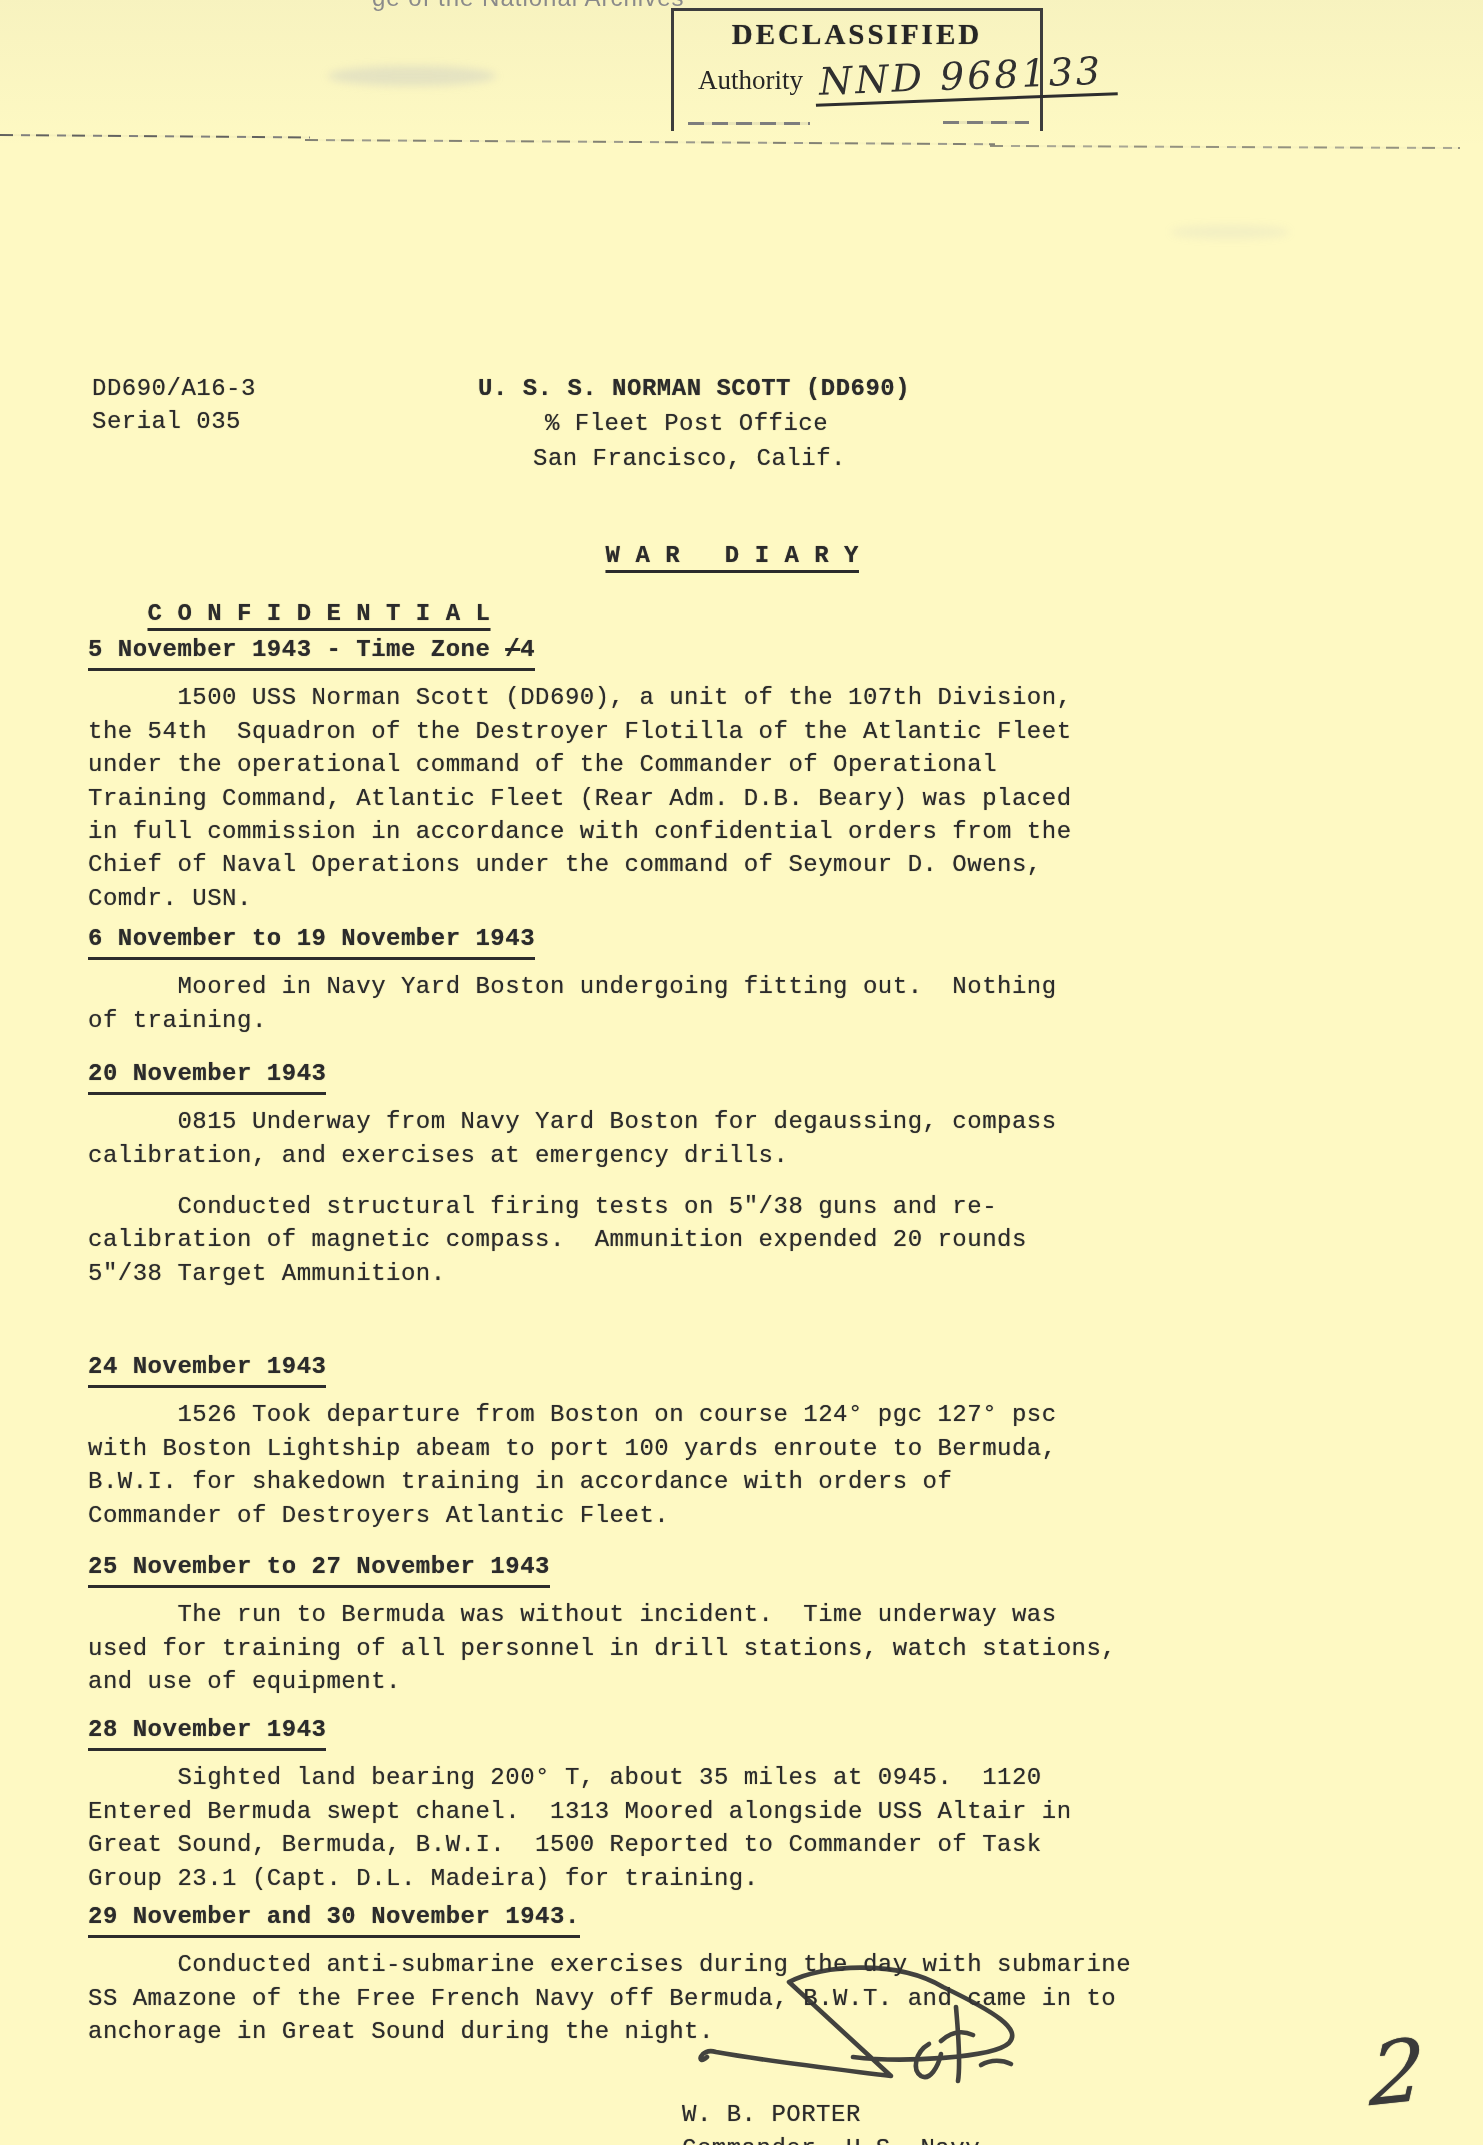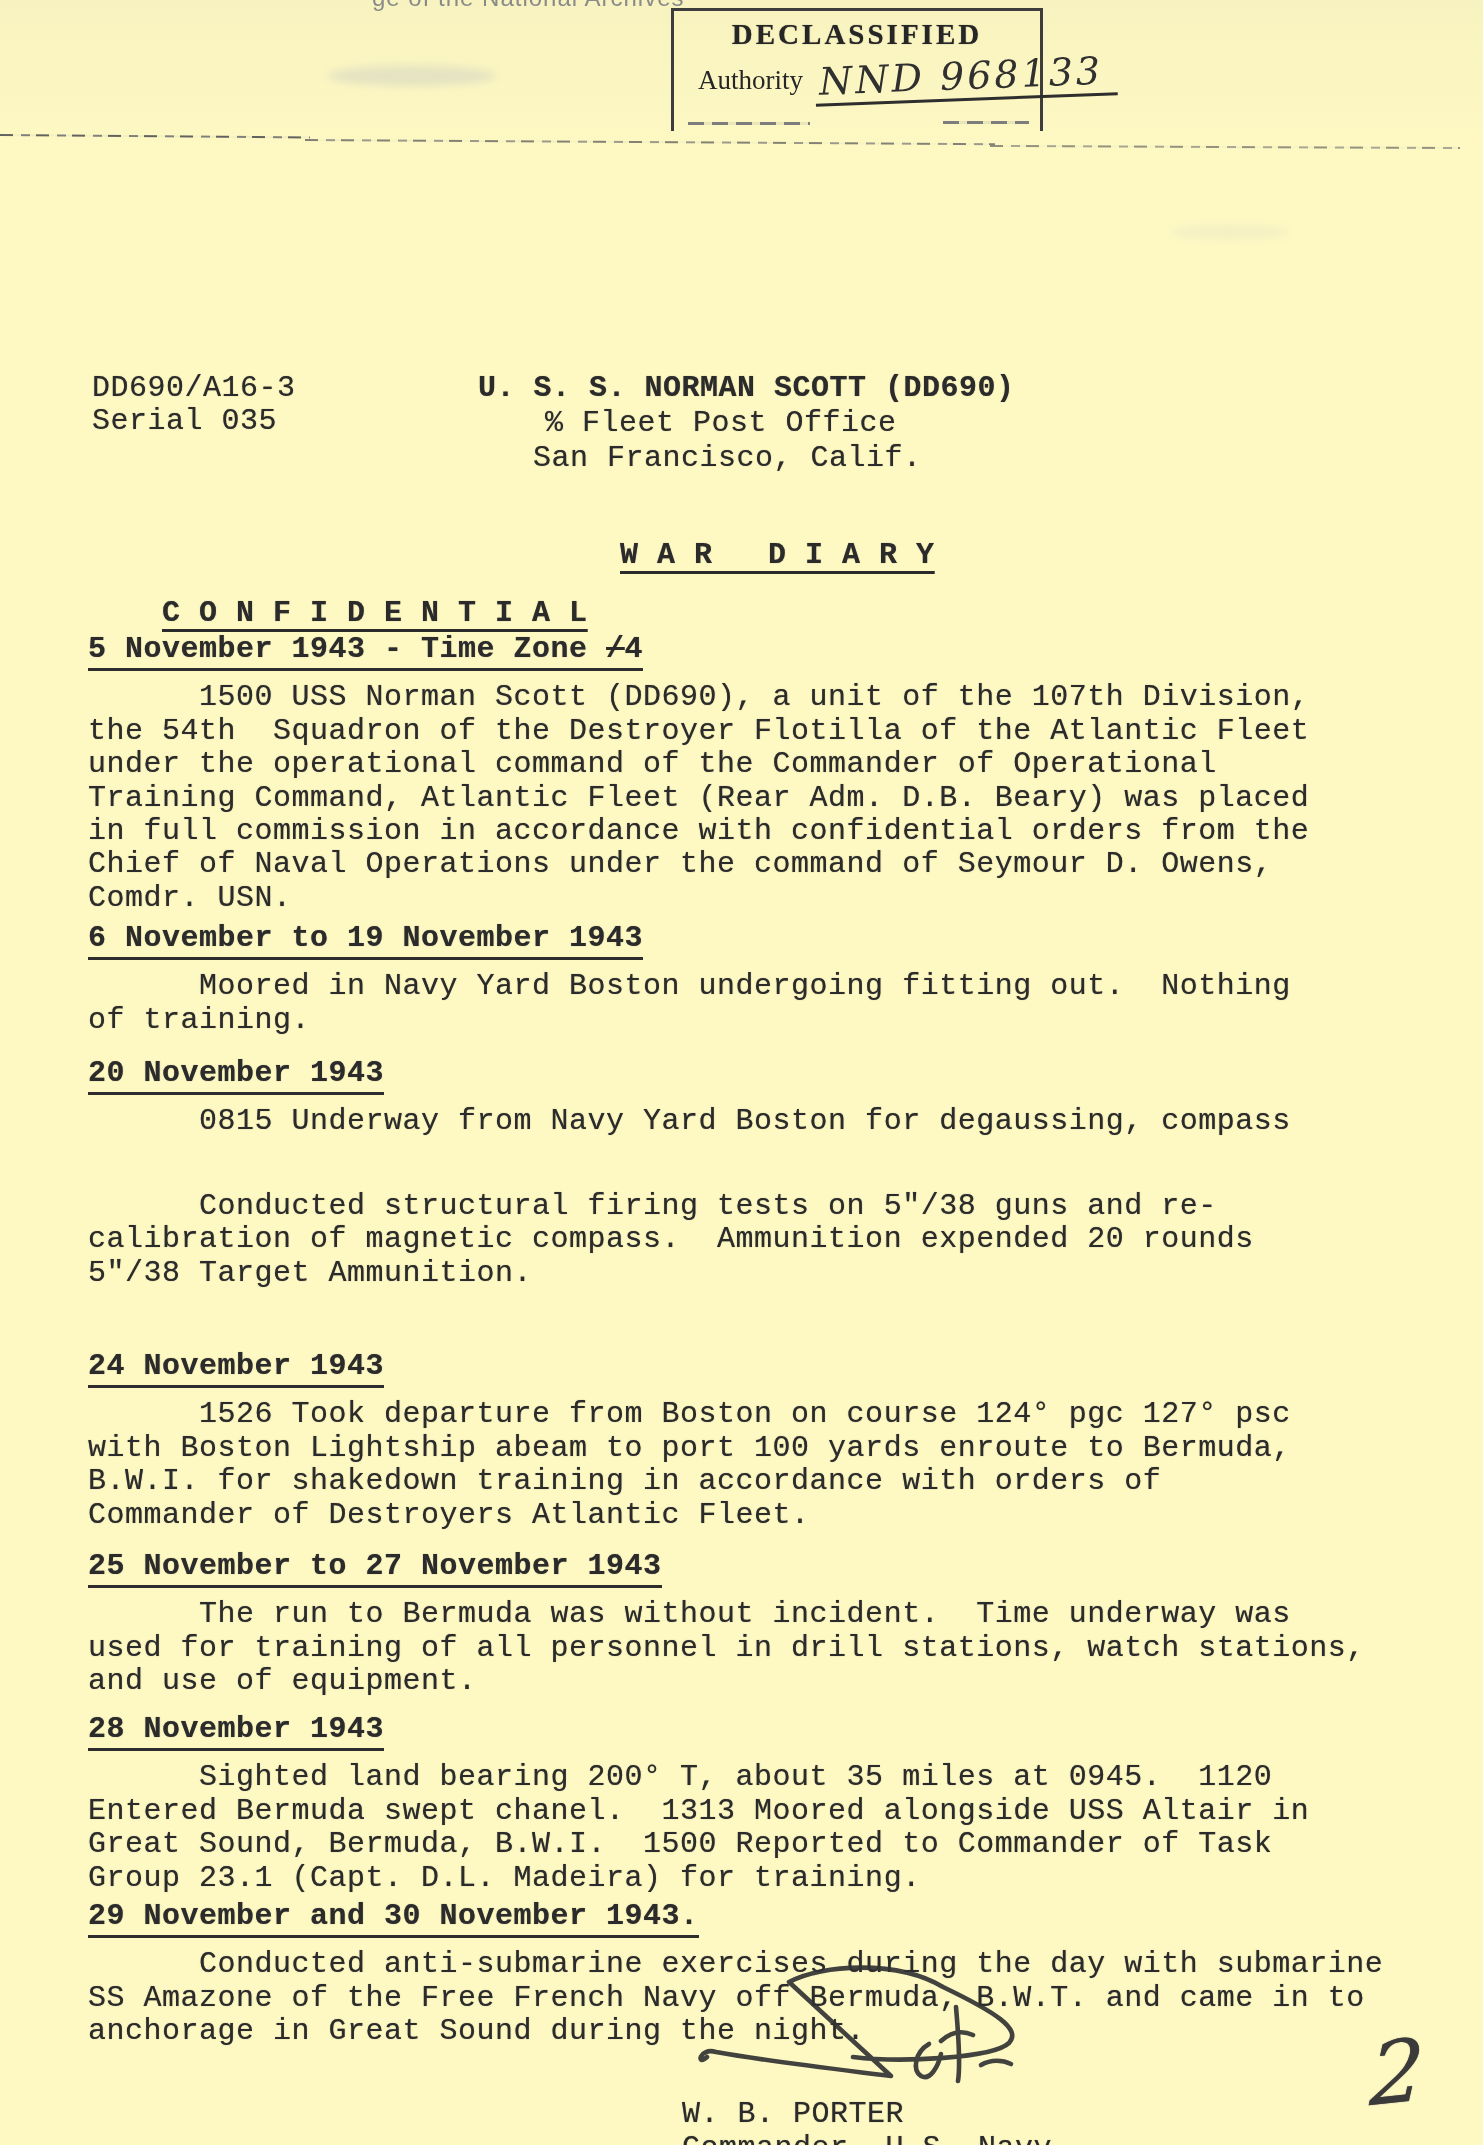--- a/index.html
+++ b/index.html
@@ -7,21 +7,21 @@
     position:relative;
     width:1483px;height:2145px;
     background:#fef9c3;
     overflow:hidden;
     font-family:"Liberation Mono","DejaVu Sans Mono",monospace;
     color:#2b2b2b;
     padding-left:20px;
   }
   .abs{position:absolute;}
   .mono{
-    font-size:30px;
+    font-size:24px;
     letter-spacing:0.5px;
     line-height:33.4px;
     white-space:pre;
     text-shadow:0 0 1px rgba(25,25,25,0.55);
   }
   .bold{font-weight:bold;}
   
   .watermark{
     top:-16px;left:372px;
     font-family:"Liberation Sans","DejaVu Sans",sans-serif;
@@ -134,21 +134,21 @@
 
   <div class="abs mono" style="left:533px;top:442px;">San Francisco, Calif.</div>
 
   <div class="abs mono" style="left:88px;top:564px;">
     <span class="title-u">C O N F I D E N T I A L</span>
   </div>
 
   <div id="entries">
       <div class="entry mono" style="top: 633px;"><div class="eh"><span class="heading-u"><span>5 November 1943 - Time Zone </span><span class="struck">/</span><span>4</span></span></div><span class="line">      1500 USS Norman Scott (DD690), a unit of the 107th Division,</span><span class="line">the 54th  Squadron of the Destroyer Flotilla of the Atlantic Fleet</span><span class="line">under the operational command of the Commander of Operational</span><span class="line">Training Command, Atlantic Fleet (Rear Adm. D.B. Beary) was placed</span><span class="line">in full commission in accordance with confidential orders from the</span><span class="line">Chief of Naval Operations under the command of Seymour D. Owens,</span><span class="line">Comdr. USN.</span></div>
       <div class="entry mono" style="top: 922px;"><div class="eh"><span class="heading-u"><span>6 November to 19 November 1943</span></span></div><span class="line">      Moored in Navy Yard Boston undergoing fitting out.  Nothing</span><span class="line">of training.</span></div>
-      <div class="entry mono" style="top: 1057px;"><div class="eh"><span class="heading-u"><span>20 November 1943</span></span></div><span class="line">      0815 Underway from Navy Yard Boston for degaussing, compass</span></div>
+      <div class="entry mono" style="top: 1057px;"><div class="eh"><span class="heading-u"><span>20 November 1943</span></span></div><span class="line">      0815 Underway from Navy Yard Boston for degaussing, compass</span><span class="line">calibration, and exercises at emergency drills.</span></div>
       <div class="entry mono" style="top: 1190px;"><span class="line">      Conducted structural firing tests on 5"/38 guns and re-</span><span class="line">calibration of magnetic compass.  Ammunition expended 20 rounds</span><span class="line">5"/38 Target Ammunition.</span></div>
       <div class="entry mono" style="top: 1350px;"><div class="eh"><span class="heading-u"><span>24 November 1943</span></span></div><span class="line">      1526 Took departure from Boston on course 124° pgc 127° psc</span><span class="line">with Boston Lightship abeam to port 100 yards enroute to Bermuda,</span><span class="line">B.W.I. for shakedown training in accordance with orders of</span><span class="line">Commander of Destroyers Atlantic Fleet.</span></div>
       <div class="entry mono" style="top: 1550px;"><div class="eh"><span class="heading-u"><span>25 November to 27 November 1943</span></span></div><span class="line">      The run to Bermuda was without incident.  Time underway was</span><span class="line">used for training of all personnel in drill stations, watch stations,</span><span class="line">and use of equipment.</span></div>
       <div class="entry mono" style="top: 1713px;"><div class="eh"><span class="heading-u"><span>28 November 1943</span></span></div><span class="line">      Sighted land bearing 200° T, about 35 miles at 0945.  1120</span><span class="line">Entered Bermuda swept chanel.  1313 Moored alongside USS Altair in</span><span class="line">Great Sound, Bermuda, B.W.I.  1500 Reported to Commander of Task</span><span class="line">Group 23.1 (Capt. D.L. Madeira) for training.</span></div>
       <div class="entry mono" style="top: 1900px;"><div class="eh"><span class="heading-u"><span>29 November and 30 November 1943.</span></span></div><span class="line">      Conducted anti-submarine exercises during the day with submarine</span><span class="line">SS Amazone of the Free French Navy off Bermuda, B.W.T. and came in to</span><span class="line">anchorage in Great Sound during the night.</span></div>
     </div>
 
   <svg class="overlay" width="1483" height="2145" viewBox="0 0 1483 2145">
     <g fill="none" stroke="#333333" stroke-width="4.6" stroke-linecap="round" stroke-linejoin="round" opacity="0.92">
       <path d="M 707 2057 C 696 2067 699 2047 716 2052 C 772 2062 835 2069 891 2076 L 789 1982 C 822 1964 898 1960 943 1987 C 995 2012 1022 2029 1009 2043 C 993 2058 902 2063 853 2057"></path>

